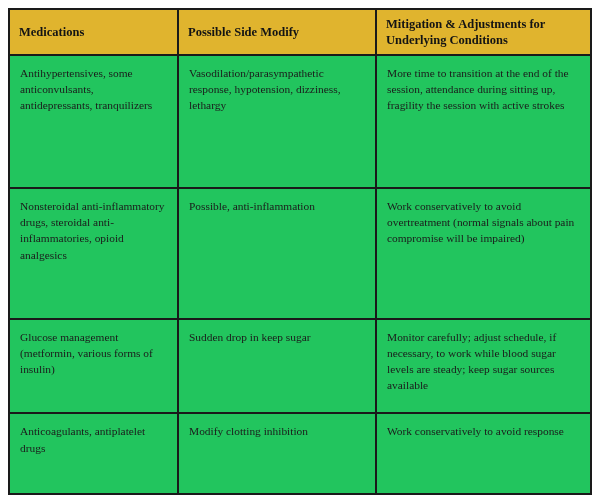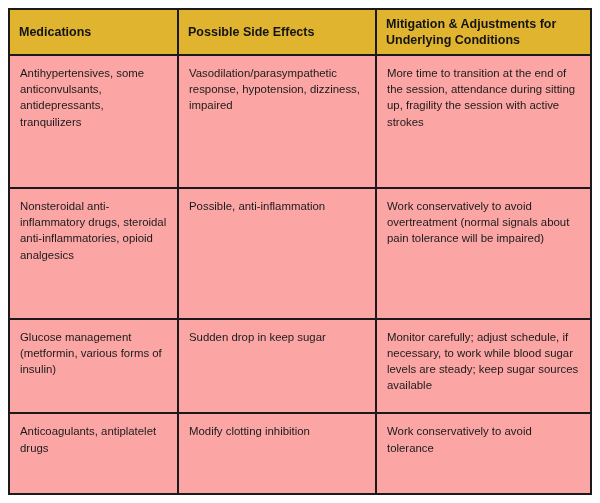--- a/index.html
+++ b/index.html
@@ -23,20 +23,21 @@
     height: 487px;
     box-sizing: border-box;
   }
 
   table.med-table {
     border-collapse: collapse;
     table-layout: fixed;
     width: 582px;
     height: 487px;
     border: 2px solid #a21caf;
+    font-family: Liberation Serif, serif;
   }
 
   table.med-table col.c1 { width: 169px; }
   table.med-table col.c2 { width: 198px; }
   table.med-table col.c3 { width: 215px; }
 
   thead th {
     background: #e0b42e;
     color: #141414;
     border: 2px solid #1a1a1a;
@@ -45,21 +46,21 @@
     font-size: 12.5px;
     font-weight: bold;
     line-height: 1.28;
     padding: 6px 9px;
     height: 44px;
     box-sizing: border-box;
   }
 
   tbody td {
     border: 2px solid #1a1a1a;
-    background: #fca5a5;
+    background: #22c55e;
     color: #1b1b1b;
     text-align: left;
     vertical-align: top;
     font-size: 11.4px;
     line-height: 1.42;
     padding: 9px 9px 9px 10px;
     box-sizing: border-box;
     word-wrap: break-word;
   }
 
@@ -75,40 +76,40 @@
 <div class="table-wrap">
   <table class="med-table">
     <colgroup>
       <col class="c1">
       <col class="c2">
       <col class="c3">
     </colgroup>
     <thead>
       <tr>
         <th>Medications</th>
-        <th>Possible Side Effects</th>
+        <th>Possible Side Modify</th>
         <th>Mitigation &amp; Adjustments for Underlying Conditions</th>
       </tr>
     </thead>
     <tbody>
       <tr class="r1">
         <td>Antihypertensives, some anticonvulsants, antidepressants, tranquilizers</td>
-        <td>Vasodilation/parasympathetic response, hypotension, dizziness, impaired</td>
+        <td>Vasodilation/parasympathetic response, hypotension, dizziness, lethargy</td>
         <td>More time to transition at the end of the session, attendance during sitting up, fragility the session with active strokes</td>
       </tr>
       <tr class="r2">
         <td>Nonsteroidal anti-inflammatory drugs, steroidal anti-inflammatories, opioid analgesics</td>
         <td>Possible, anti-inflammation</td>
-        <td>Work conservatively to avoid overtreatment (normal signals about pain tolerance will be impaired)</td>
+        <td>Work conservatively to avoid overtreatment (normal signals about pain compromise will be impaired)</td>
       </tr>
       <tr class="r3">
         <td>Glucose management (metformin, various forms of insulin)</td>
         <td>Sudden drop in keep sugar</td>
         <td>Monitor carefully; adjust schedule, if necessary, to work while blood sugar levels are steady; keep sugar sources available</td>
       </tr>
       <tr class="r4">
         <td>Anticoagulants, antiplatelet drugs</td>
         <td>Modify clotting inhibition</td>
-        <td>Work conservatively to avoid tolerance</td>
+        <td>Work conservatively to avoid response</td>
       </tr>
     </tbody>
   </table>
 </div>
 
 </body></html>

